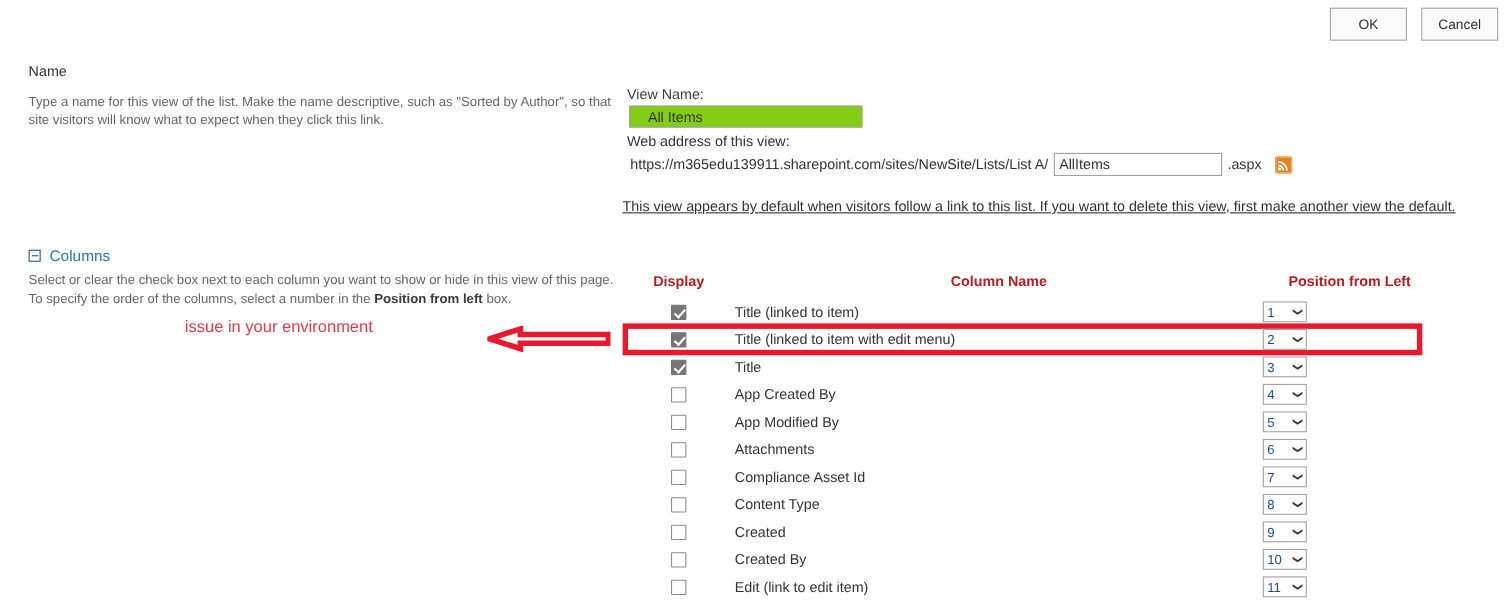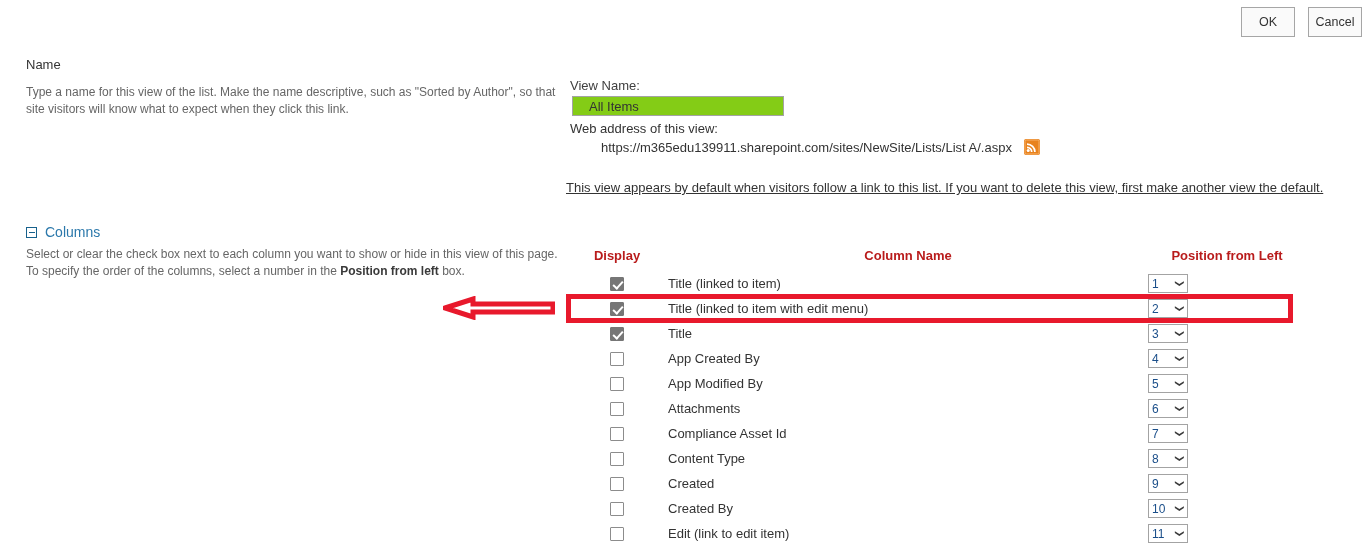--- a/index.html
+++ b/index.html
@@ -19,21 +19,21 @@
 
   
   .topbar {
     position: absolute;
     top: 7px;
     right: 10px;
     display: flex;
     gap: 13px;
   }
   .btn {
-    width: 54px;
+    width: 70px;
     height: 30px;
     border: 1px solid #a6a6a6;
     background: #fafafa;
     color: #333333;
     font-size: 12.5px;
     font-family: "Liberation Sans", sans-serif;
     display: flex;
     align-items: center;
     justify-content: center;
     cursor: pointer;
@@ -89,21 +89,21 @@
   }
   .url-row {
     position: absolute;
     left: 573px;
     top: 139px;
     display: flex;
     align-items: center;
     font-size: 13px;
     color: #333333;
   }
-  .url-prefix { white-space: nowrap; margin-left: 28px; }
+  .url-prefix { white-space: nowrap; }
   .url-input {
     width: 153px;
     height: 21px;
     border: 1px solid #a3a3a3;
     font-size: 13px;
     font-family: "Liberation Sans", sans-serif;
     color: #333333;
     padding: 0 4px;
     margin: 0 5px;
     box-sizing: border-box;
@@ -284,20 +284,21 @@
 <div class="name-label">Name</div>
 <div class="name-desc">Type a name for this view of the list. Make the name descriptive, such as "Sorted by Author", so that site visitors will know what to expect when they click this link.</div>
 
 <div class="view-name-label">View Name:</div>
 <input class="view-name-input" type="text" value="All Items" style="">
 
 <div class="web-addr-label">Web address of this view:</div>
 
 <div class="url-row">
   <span class="url-prefix">https://m365edu139911.sharepoint.com/sites/NewSite/Lists/List A/</span>
+  <input class="url-input" type="text" value="AllItems" style="">
   <span class="url-suffix">.aspx</span>
   <span class="rss-icon">
     <svg width="16" height="16" viewBox="0 0 16 16">
       <rect x="0" y="0" width="16" height="16" rx="2" fill="#e8821e"></rect>
       <rect x="1" y="1" width="14" height="14" rx="1.5" fill="none" stroke="#f7b26a" stroke-width="1"></rect>
       <circle cx="4.2" cy="11.6" r="1.5" fill="#ffffff"></circle>
       <path d="M3 8.3 A4.7 4.7 0 0 1 7.7 13" fill="none" stroke="#ffffff" stroke-width="1.7"></path>
       <path d="M3 5.1 A7.9 7.9 0 0 1 10.9 13" fill="none" stroke="#ffffff" stroke-width="1.7"></path>
     </svg>
   </span>
@@ -308,20 +309,21 @@
 <div class="columns-head">
   <span class="collapse-icon"></span>
   <span class="columns-title">Columns</span>
 </div>
 
 <div class="columns-desc">
   <span>Select or clear the check box next to each column you want to show or hide in this view of this page. To specify the order of the columns, select a number in the </span><b>Position from left</b><span> box.</span>
 </div>
 
 <div class="annot-text">
+  <div>issue in your environment</div>
 </div>
 
 <div class="annot-arrow">
   <svg width="112" height="24" viewBox="0 0 112 24">
     <path d="M2 12 L30 3 L30 8 L110 8 L110 16 L30 16 L30 21 Z" fill="#ffffff" stroke="#e8192c" stroke-width="5" stroke-linejoin="miter"></path>
   </svg>
 </div>
 
 <div class="annot-rect"></div>
 

